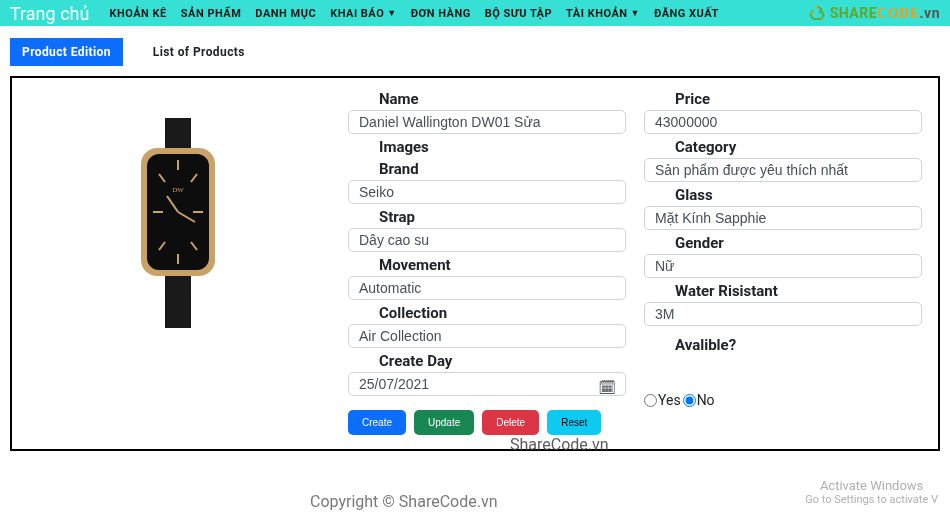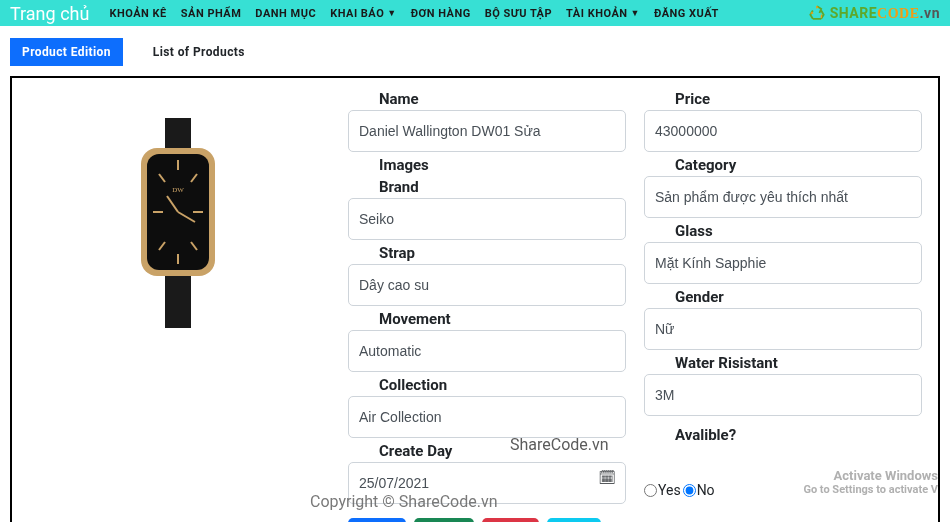--- a/index.html
+++ b/index.html
@@ -21,42 +21,42 @@
 .subnav-item { font-weight: 700; font-size: 12px; letter-spacing: 0.4px; padding: 7px 12px; cursor: pointer; }
 .subnav-item.active { background: #0d6efd; color: #fff; }
 
 .panel { border: 2px solid #000; margin: 0 10px 10px; padding: 10px 16px 14px; }
 .panel-grid { display: flex; gap: 20px; }
 .col-img { width: 300px; display: flex; align-items: flex-start; justify-content: center; padding-top: 30px; }
 .col-form { flex: 1; display: flex; gap: 18px; }
 .col-left, .col-right { flex: 1; display: flex; flex-direction: column; gap: 2px; }
 
 .field-label { font-weight: 700; font-size: 15px; margin-top: 2px; padding-left: 31px; }
-.field-input { border: 1px solid #ced4da; border-radius: 5px; padding: 12px 10px; font-size: 14px; color: #495057; background: #fff; width: 100%; }
+.field-input { border: 1px solid #ced4da; border-radius: 5px; padding: 3px 10px; font-size: 14px; color: #495057; background: #fff; width: 100%; }
 .file-wrap { border: 1px solid #ced4da; border-radius: 5px; display: flex; align-items: center; overflow: hidden; background: #fff; }
 .file-btn { background: #e9ecef; padding: 7px 12px; font-size: 14px; border-right: 1px solid #ced4da; color: #495057; cursor: pointer; }
 .file-text { padding: 7px 10px; color: #495057; font-size: 14px; }
 .date-wrap { position: relative; }
 .date-icon { position: absolute; right: 10px; top: 7px; font-size: 14px; pointer-events: none; }
 
 .radio-row { display: flex; align-items: center; gap: 2px; padding-top: 4px; margin-top: 32px; }
 .radio-row label { display: flex; align-items: center; gap: 1px; font-size: 14px; }
 .radio-row input { margin: 0; }
 
 .btn-row { display: flex; gap: 8px; margin-top: 12px; }
 .btn { border: none; border-radius: 5px; padding: 7px 14px; font-size: 10px; color: #fff; cursor: pointer; }
 .btn-create { background: #0d6efd; }
 .btn-update { background: #198754; }
 .btn-delete { background: #dc3545; }
 .btn-reset { background: #0dcaf0; color: #000; }
 
 .watermark { position: absolute; color: #555; font-size: 16px; pointer-events: none; opacity: 0.9; }
 .wm1 { left: 510px; top: 435px; color: #4a4a4a; }
 .wm2 { left: 310px; top: 492px; color: #6b6b6b; }
-.activate { position: absolute; right: 12px; bottom: 26px; color: #b0b0b0; font-size: 13px; text-align: right; pointer-events: none; font-weight: bold; }
+.activate { position: absolute; right: 12px; bottom: 16px; color: #b0b0b0; font-size: 13px; text-align: center; pointer-events: none; }
 .activate .small { font-size: 11px; }
 
 
 .watch-svg { width: 110px; }
 </style>
 </head>
 <body>
 
 <div class="topbar">
   <div class="brand">Trang chủ</div>

